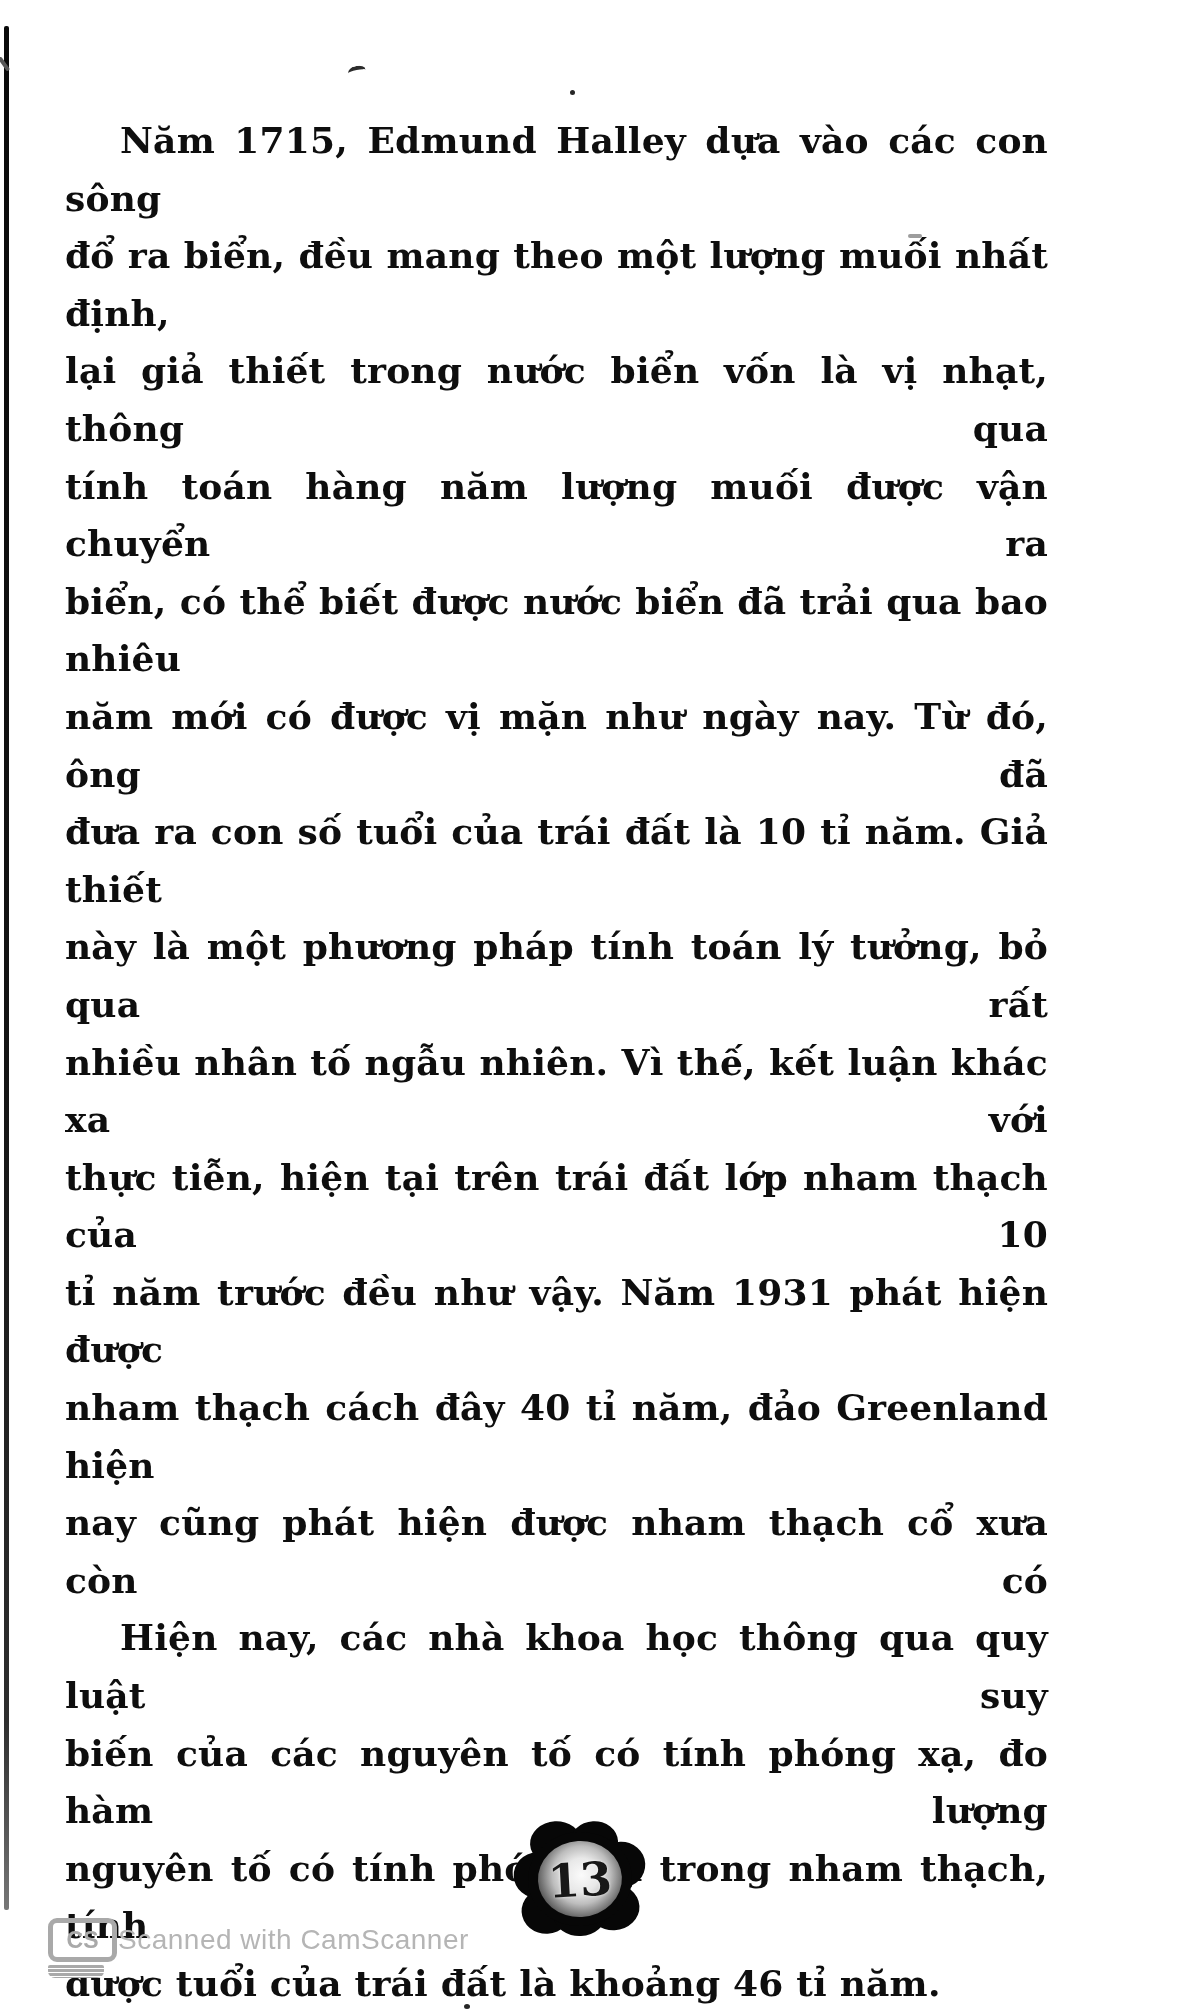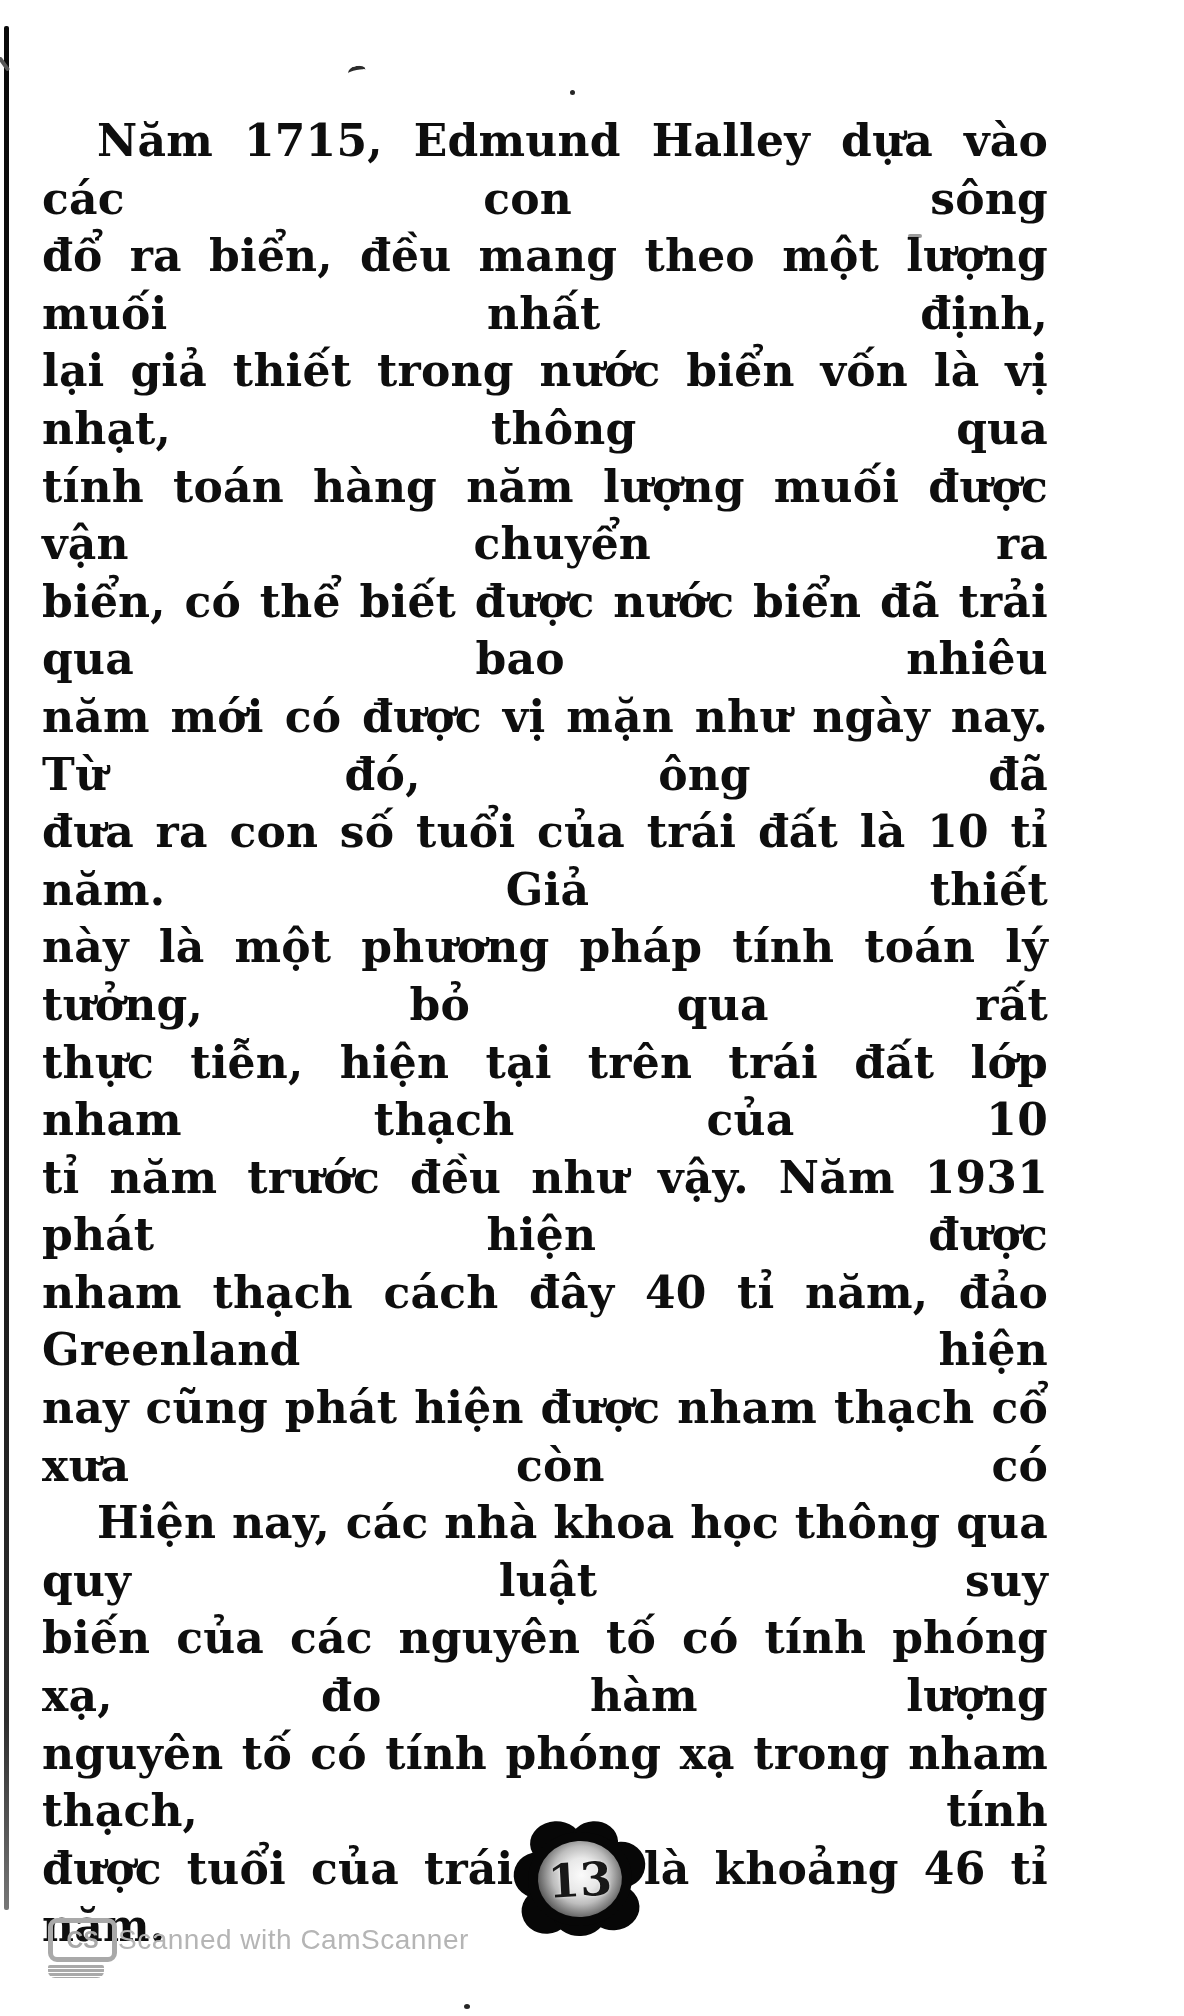--- a/index.html
+++ b/index.html
@@ -39,27 +39,28 @@
 
   
   #text-block {
     position: absolute;
     left: 42px; top: 112px;
     width: 1006px;
     color: #0e0e0e;
   }
   .paragraph { margin: 0; }
   .line {
-    font-size: 44px;
+    font-size: 36px;
     font-weight: 700;
     line-height: 57.6px;
     text-align: justify;
     text-align-last: justify;
     white-space: normal;
     letter-spacing: 0.2px;
+    margin-left: 23px;
   }
   .line.indent { text-indent: 55px; }
   .line.last { text-align-last: left; }
 
   
   #page-badge {
     position: absolute;
     left: 516px; top: 1824px;
     width: 128px; height: 112px;
     transform: rotate(-3deg);
@@ -134,20 +135,21 @@
   <div id="text-block">
       <div class="paragraph">
         <div class="line indent">Năm 1715, Edmund Halley dựa vào các con sông</div>
         <div class="line">đổ ra biển, đều mang theo một lượng muối nhất định,</div>
         <div class="line">lại giả thiết trong nước biển vốn là vị nhạt, thông qua</div>
         <div class="line">tính toán hàng năm lượng muối được vận chuyển ra</div>
         <div class="line">biển, có thể biết được nước biển đã trải qua bao nhiêu</div>
         <div class="line">năm mới có được vị mặn như ngày nay. Từ đó, ông đã</div>
         <div class="line">đưa ra con số tuổi của trái đất là 10 tỉ năm. Giả thiết</div>
         <div class="line">này là một phương pháp tính toán lý tưởng, bỏ qua rất</div>
+        <div class="line">nhiều nhân tố ngẫu nhiên. Vì thế, kết luận khác xa với</div>
         <div class="line">thực tiễn, hiện tại trên trái đất lớp nham thạch của 10</div>
         <div class="line">tỉ năm trước đều như vậy. Năm 1931 phát hiện được</div>
         <div class="line">nham thạch cách đây 40 tỉ năm, đảo Greenland hiện</div>
         <div class="line">nay cũng phát hiện được nham thạch cổ xưa còn có</div>
       </div>
       <div class="paragraph">
         <div class="line indent">Hiện nay, các nhà khoa học thông qua quy luật suy</div>
         <div class="line">biến của các nguyên tố có tính phóng xạ, đo hàm lượng</div>
         <div class="line">nguyên tố có tính phóng xạ trong nham thạch, tính</div>
         <div class="line last">được tuổi của trái đất là khoảng 46 tỉ năm.</div>

